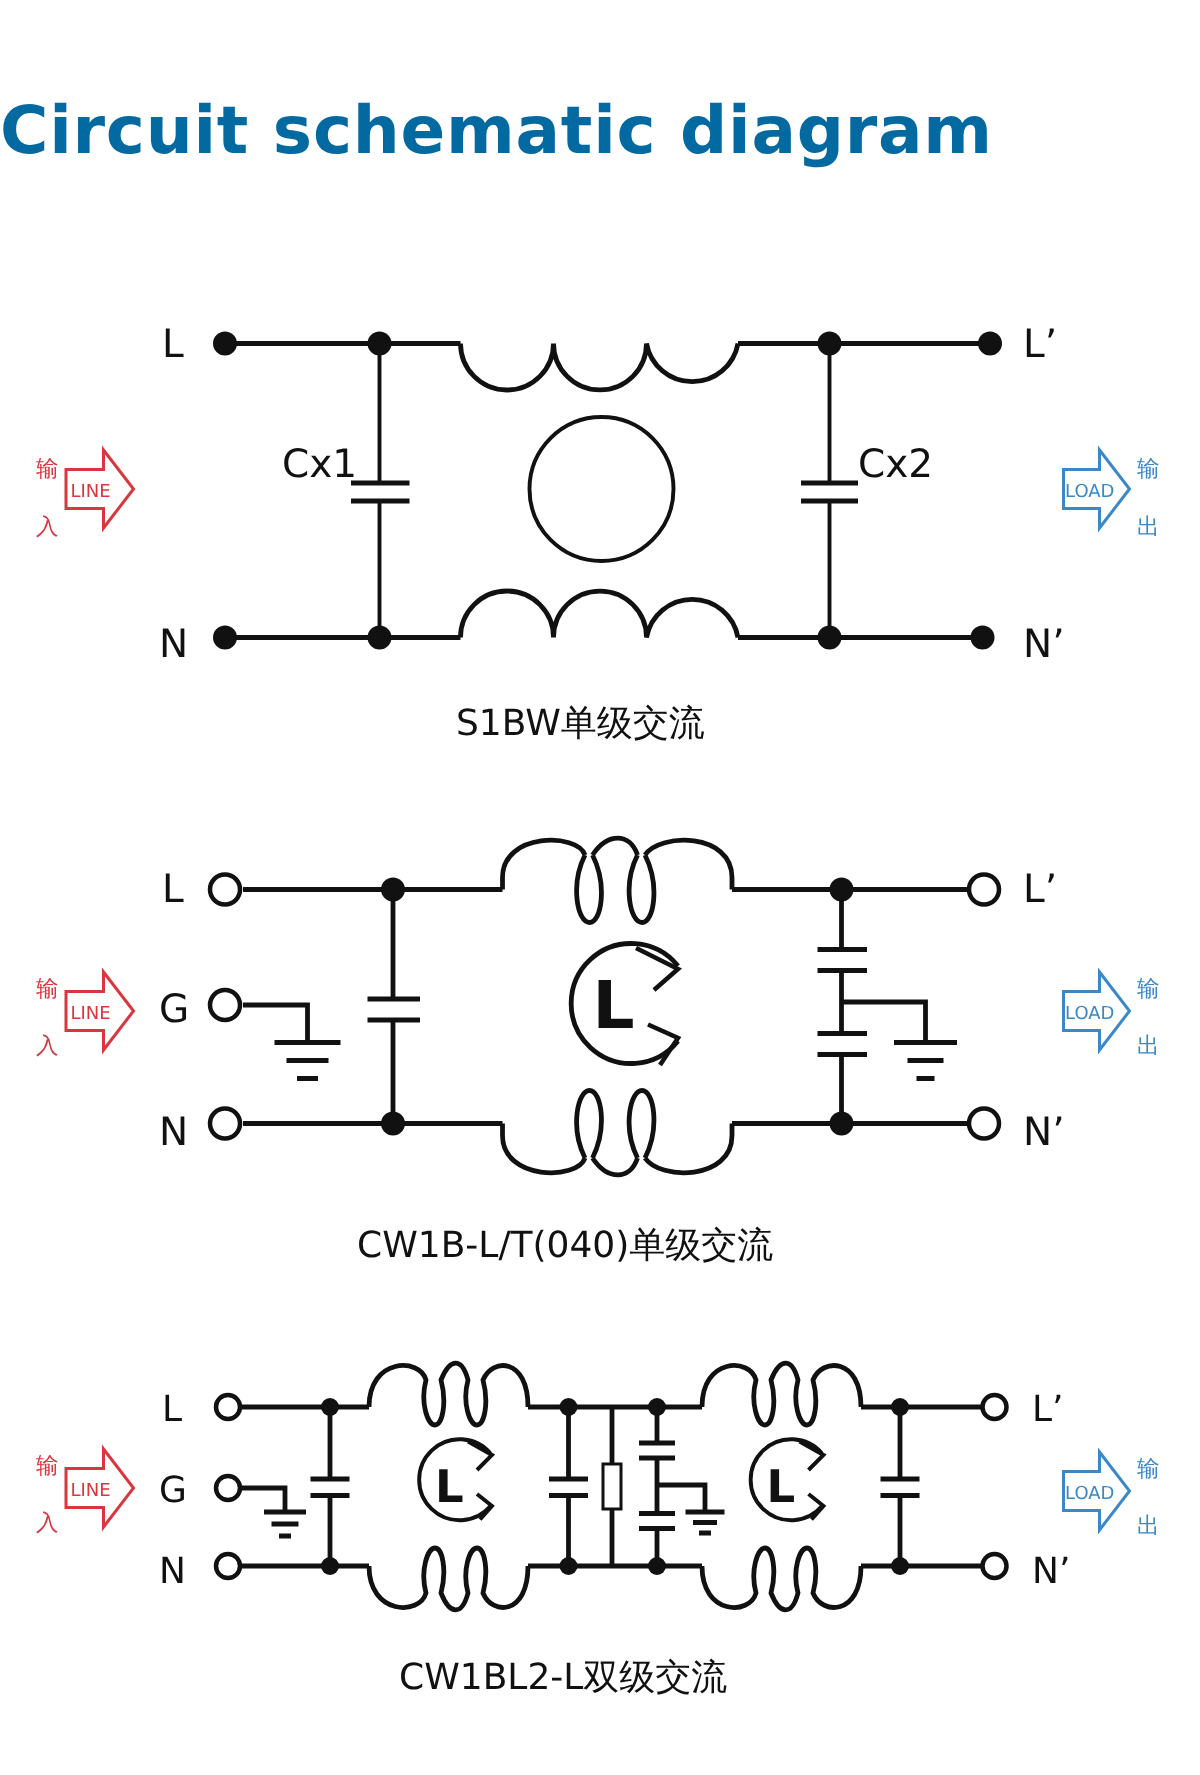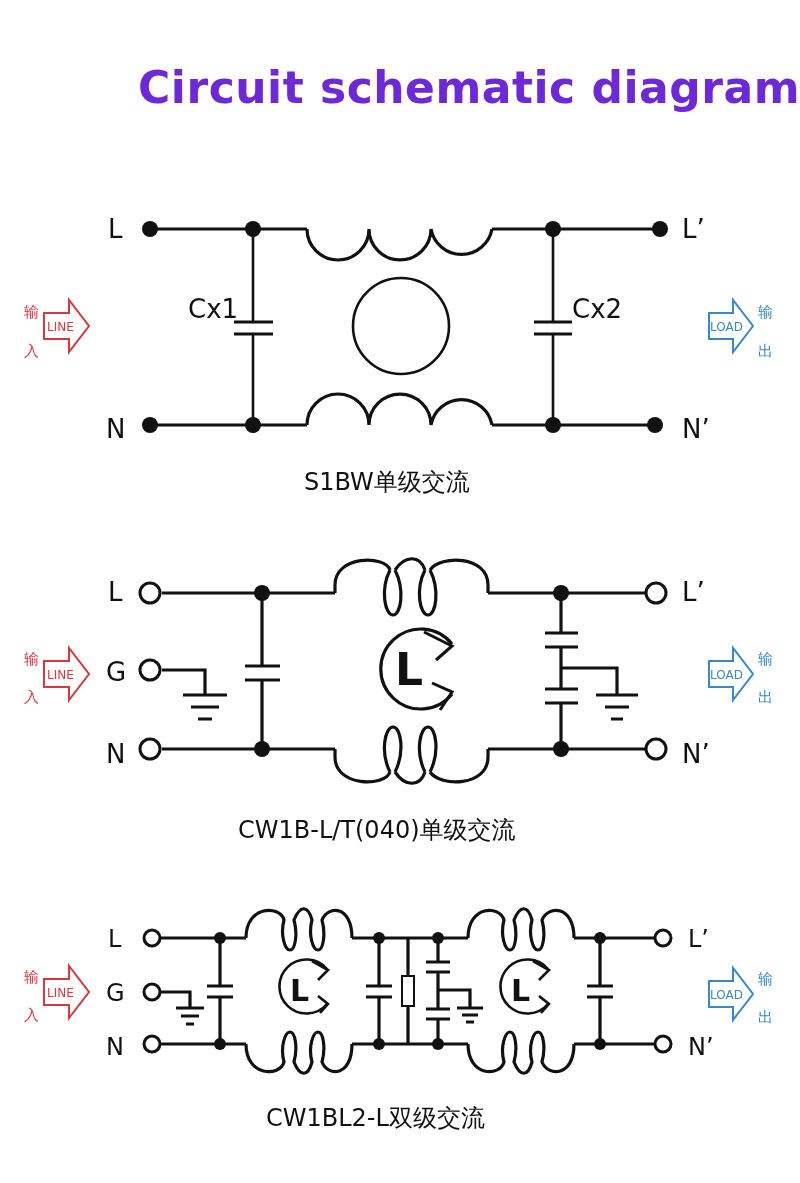--- a/index.html
+++ b/index.html
@@ -1,17 +1,17 @@
 <!DOCTYPE html>
 <html><head>
 <meta charset="utf-8">
 <style>
   html, body { margin: 0; padding: 0; background: #ffffff; }
   body { width: 800px; height: 1183px; position: relative; overflow: hidden; font-family: "DejaVu Sans", sans-serif; }
-  .title { position: absolute; left: 0; top: 62px; width: 800px; text-align: right; color: #6d28d9; font-family: "DejaVu Sans", sans-serif; font-weight: bold; font-size: 44px; letter-spacing: 0.5px; }
+  .title { position: absolute; left: 0; top: 62px; width: 800px; text-align: left; color: #0369a1; font-family: "DejaVu Sans", sans-serif; font-weight: bold; font-size: 44px; letter-spacing: 0.5px; }
   svg#canvas { position: absolute; left: 0; top: 0; }
   .wire { stroke: #111; stroke-width: 3.2; fill: none; stroke-linecap: butt; }
   .thin { stroke: #111; stroke-width: 2.6; fill: none; }
   .dot { fill: #111; }
   .term-open { fill: #fff; stroke: #111; stroke-width: 3; }
   .lbl { font-family: "DejaVu Sans", sans-serif; font-size: 26px; fill: #111; }
   .lbl-sm { font-family: "DejaVu Sans", sans-serif; font-size: 24px; fill: #111; }
   .caption { font-family: "DejaVu Sans", sans-serif; font-size: 24px; fill: #111; }
   .in-txt { font-family: "DejaVu Sans", sans-serif; font-size: 15px; fill: #d9363e; }
   .out-txt { font-family: "DejaVu Sans", sans-serif; font-size: 15px; fill: #3a88c8; }

